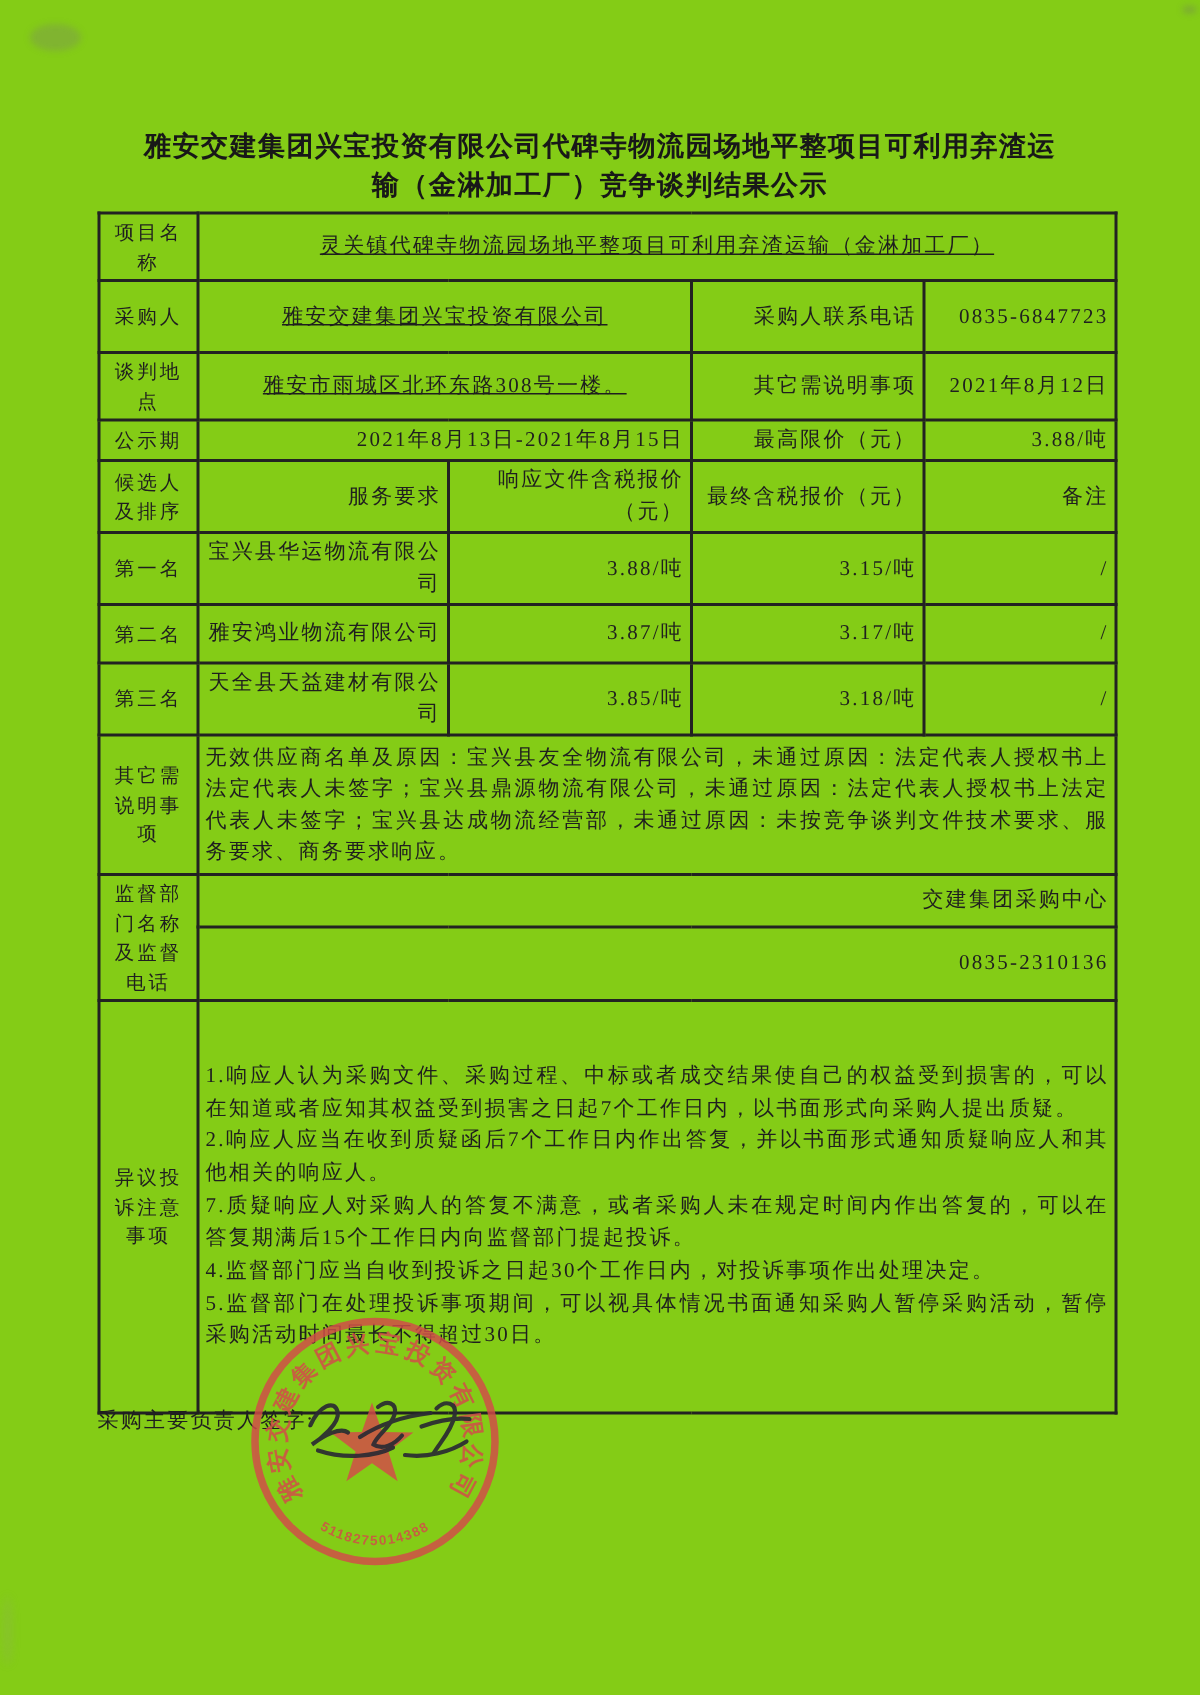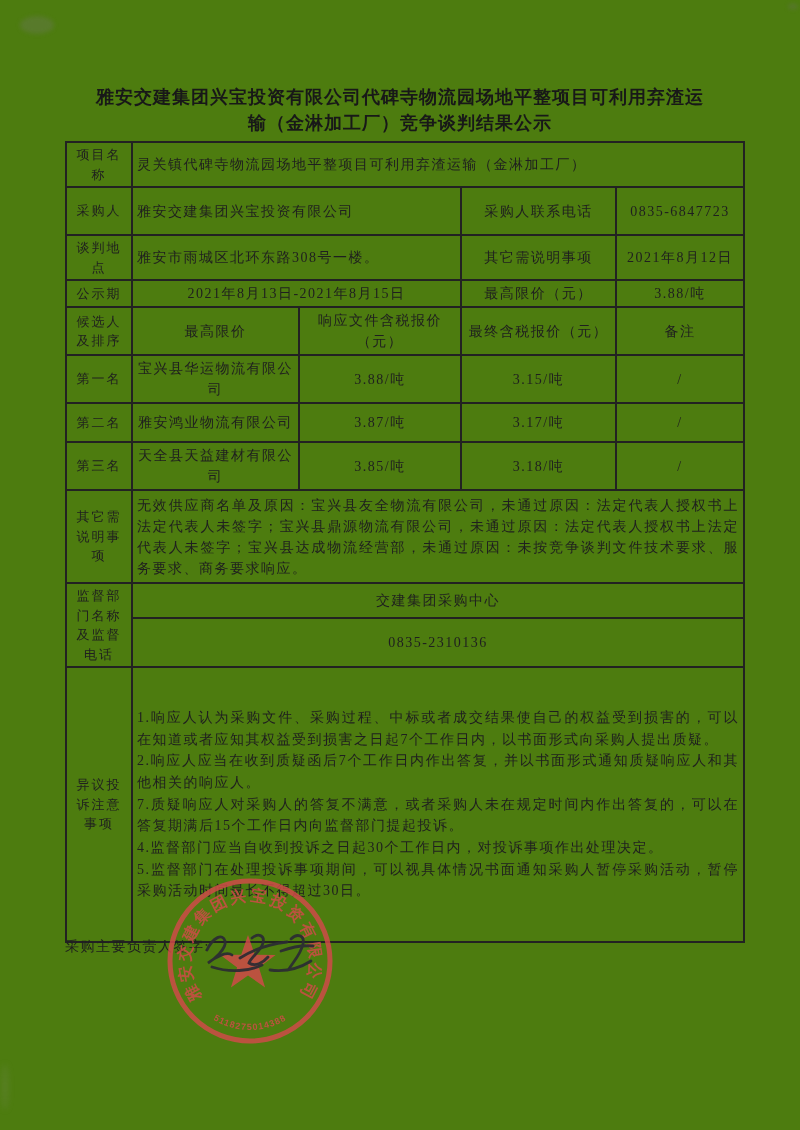--- a/index.html
+++ b/index.html
@@ -1,20 +1,20 @@
 <!DOCTYPE html>
 <html><head>
 <meta charset="utf-8">
 <style>
   html,body{margin:0;padding:0;background:#e8e8e6;}
   .page{
     position:relative;
     width:800px;height:1130px;
     margin:0 auto;
-    background:#4d7c0f;
+    background:#84cc16;
     overflow:hidden;
     font-family:"Liberation Serif", serif;
     color:#1f1f1f;
   }
   
   .smudge{position:absolute;border-radius:50%;filter:blur(2px);pointer-events:none;}
   .s1{left:20px;top:16px;width:34px;height:18px;background:rgba(120,120,120,.28);}
   .s2{left:788px;top:4px;width:10px;height:5px;background:rgba(110,110,110,.35);}
   .s3{left:2px;top:1064px;width:6px;height:46px;background:rgba(150,150,150,.18);filter:blur(3px);}
 
@@ -40,22 +40,22 @@
     vertical-align:middle;
     padding:2px 4px;
     line-height:1.5;
   }
   td.lab{
     text-align:center;
     font-size:13px;
     letter-spacing:2px;
     padding:2px 1px;
   }
-  td.val{text-align:left;letter-spacing:1.5px;}
-  td.cen{text-align:center;letter-spacing:1.5px;}
+  td.val{text-align:center;letter-spacing:1.5px;text-decoration:underline;}
+  td.cen{text-align:right;letter-spacing:1.5px;}
   td.just{
     text-align:justify;
     letter-spacing:1.5px;
     padding:4px 5px;
     line-height:1.55;
   }
   td.complaint-cell{padding:6px 5px;}
   .complaint-item{text-align:justify;letter-spacing:1.5px;line-height:1.55;}
 
   .sig-label{
@@ -119,21 +119,21 @@
       <td class="cen">2021年8月12日</td>
     </tr>
     <tr style="height:18px">
       <td class="lab">公示期</td>
       <td class="cen" colspan="2">2021年8月13日-2021年8月15日</td>
       <td class="cen">最高限价（元）</td>
       <td class="cen">3.88/吨</td>
     </tr>
     <tr style="height:40px">
       <td class="lab">候选人及排序</td>
-      <td class="cen">最高限价</td>
+      <td class="cen">服务要求</td>
       <td class="cen">响应文件含税报价（元）</td>
       <td class="cen">最终含税报价（元）</td>
       <td class="cen">备注</td>
     </tr>
     <tr style="height:45px">
       <td class="lab">第一名</td>
       <td class="cen">宝兴县华运物流有限公司</td>
       <td class="cen">3.88/吨</td>
       <td class="cen">3.15/吨</td>
       <td class="cen">/</td>

